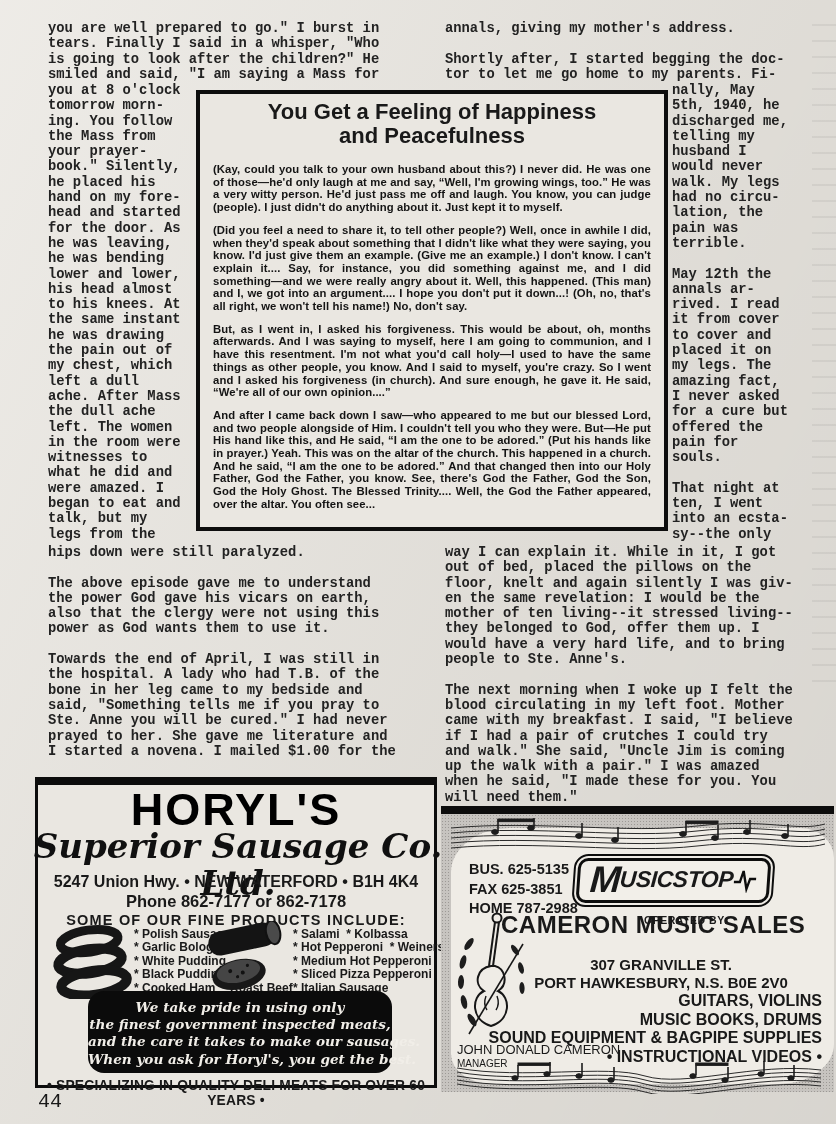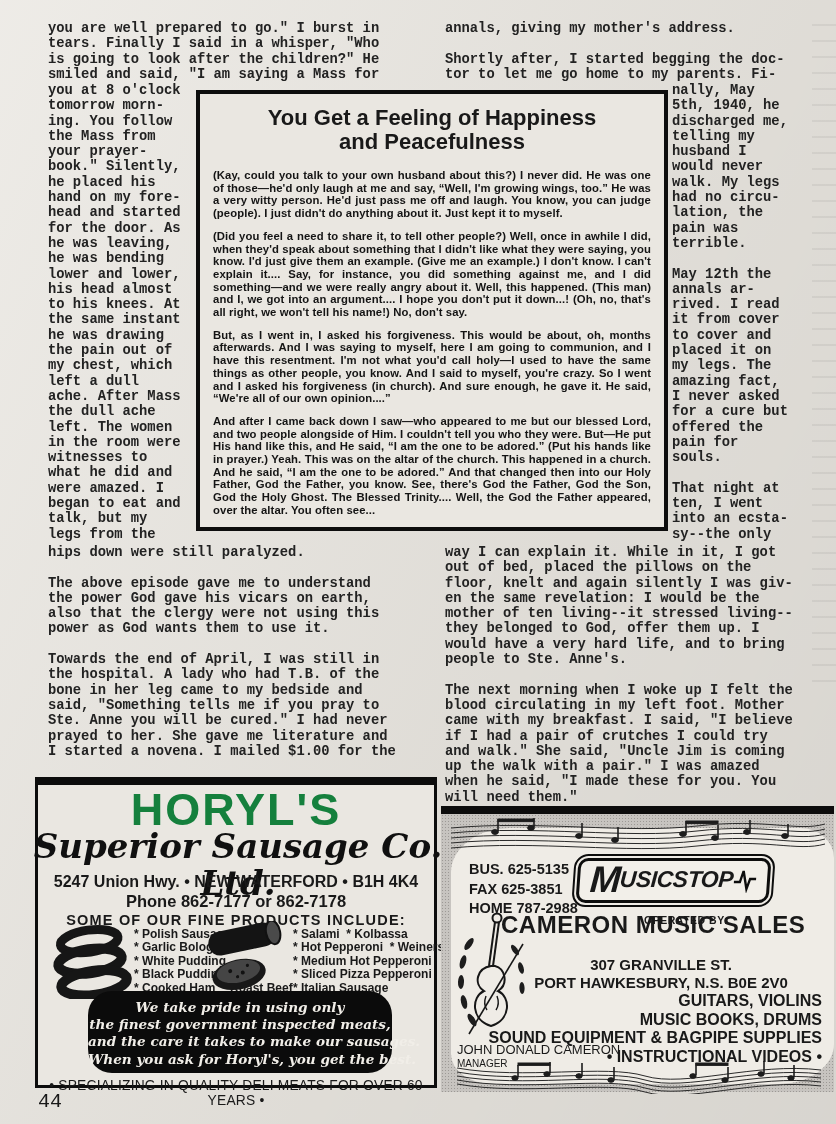--- a/index.html
+++ b/index.html
@@ -12,46 +12,46 @@
       font-size:13.8px;line-height:15.3px;font-weight:700;color:#222;white-space:pre}
   #col-tl{left:48px;top:21px}
   #col-ln{left:48px;top:83px}
   #col-lb{left:48px;top:545px}
   #col-tr{left:445px;top:21px}
   #col-rn{left:672px;top:83px}
   #col-rb{left:445px;top:545px}
   
   .feature-box{position:absolute;left:196px;top:90px;width:472px;height:441px;
       border:4px solid #0d0d0d;background:#eae7e1;box-sizing:border-box;
-      padding:12px 13px 6px;overflow:hidden}
+      padding:6px 13px 6px;overflow:hidden}
   .fb-title{text-align:center;font-weight:700;font-size:22px;line-height:24px;margin:0}
   .fb-body{margin-top:15px}
   .fb-p{font-weight:700;font-size:11.3px;line-height:12.7px;text-align:justify;
       margin:0 0 10px;letter-spacing:.1px;color:#141414}
   .fb-continued{font-weight:700;font-size:11.6px;text-align:right;margin-top:-12.7px;color:#111}
   
   .horyls{position:absolute;left:35px;top:777px;width:402px;height:311px;
       border:3px solid #0c0c0c;border-top-width:8px;box-sizing:border-box;background:#eae7e1}
   .horyls *{position:absolute}
   .h-center{left:0;right:0;text-align:center}
-  .h-name{top:2px;font-size:45px;font-weight:700;letter-spacing:2px;line-height:1;color:#15803d}
+  .h-name{top:2px;font-size:45px;font-weight:700;letter-spacing:2px;line-height:1;color:#000000}
   .h-script{top:43px;left:-8px;right:-12px;text-align:center;
       font-family:"DejaVu Serif",serif;font-style:italic;font-weight:700;font-size:34px;
       line-height:1.1;color:#101010}
   .h-addr{top:88px;font-size:16px;font-weight:700}
   .h-phone{top:107px;font-size:16.5px;font-weight:700}
   .h-heading{top:127px;font-size:14.5px;font-weight:700;letter-spacing:1.2px}
   .h-list{top:143px;font-size:12px;line-height:13.4px;font-weight:700;white-space:pre;text-align:left}
   .h-list-l{left:96px}
   .h-list-r{left:255px}
-  .h-tag{left:50px;top:206px;width:304px;height:82px;background:#0b0b0b;border-radius:24px;
+  .h-tag{left:50px;top:206px;width:304px;height:82px;background:#0b0b0b;border-radius:16px;
       color:#f1eee8;text-align:center;font-family:"DejaVu Serif",serif;font-style:italic;
       font-weight:700;font-size:13.6px;line-height:17.2px;padding-top:8px;
       box-sizing:border-box;white-space:pre}
-  .h-footer{top:293px;font-size:13.8px;font-weight:400;letter-spacing:.2px}
+  .h-footer{top:293px;font-size:13.8px;font-weight:700;letter-spacing:.2px}
   .h-img{background:none}
   
   .music{position:absolute;left:441px;top:806px;width:393px;height:286px;box-sizing:border-box;
       border-top:8px solid #0c0c0c;background-color:#c7c4c0;
       background-image:radial-gradient(#9c9995 .8px, rgba(0,0,0,0) .9px);background-size:3px 3px}
   .m-blob{position:absolute;left:10px;top:14px;right:0;bottom:8px;background:#efece6;
       border-radius:60px 34px 55px 42px / 44px 30px 40px 30px}
   .music .item{position:absolute}
   .m-phones{left:28px;top:46px;font-weight:700;font-size:14.5px;line-height:19.5px;white-space:pre}
   .m-logo{left:136px;top:44px;display:flex;align-items:center;

